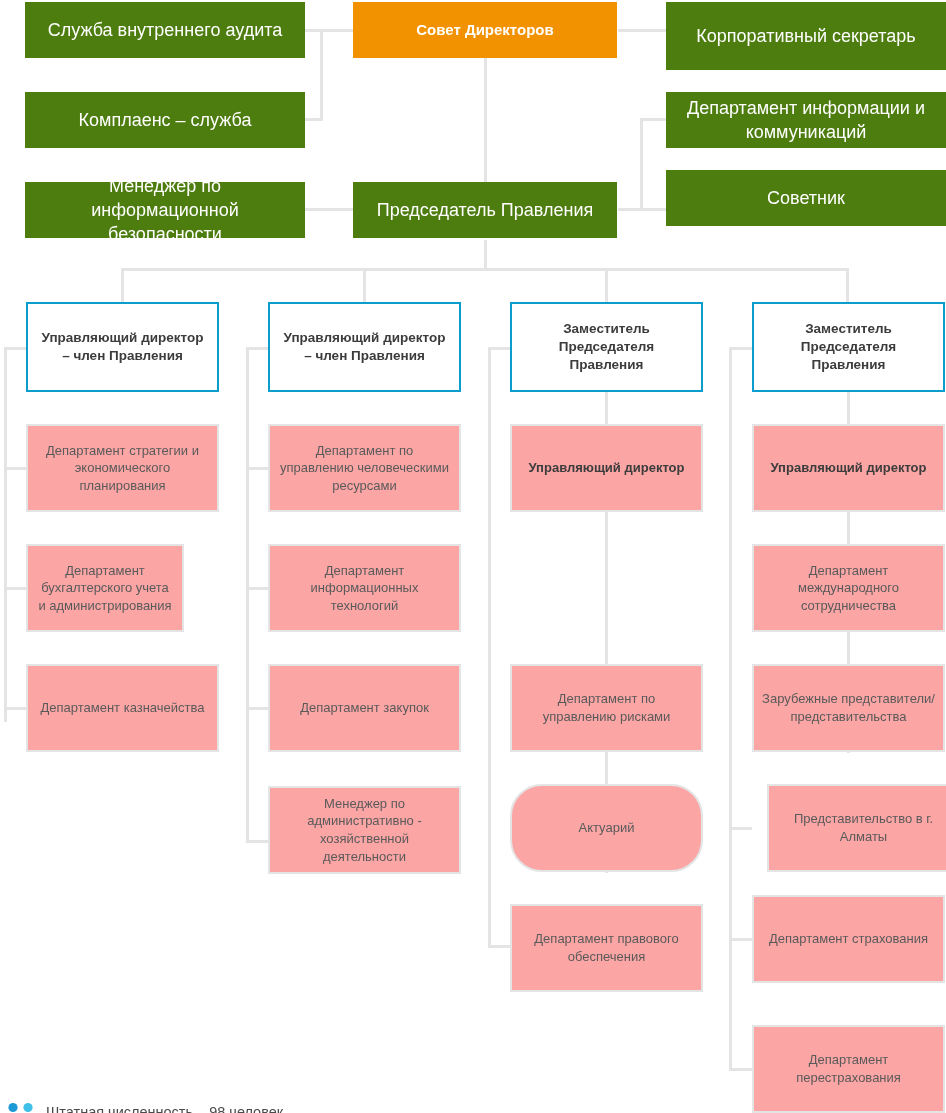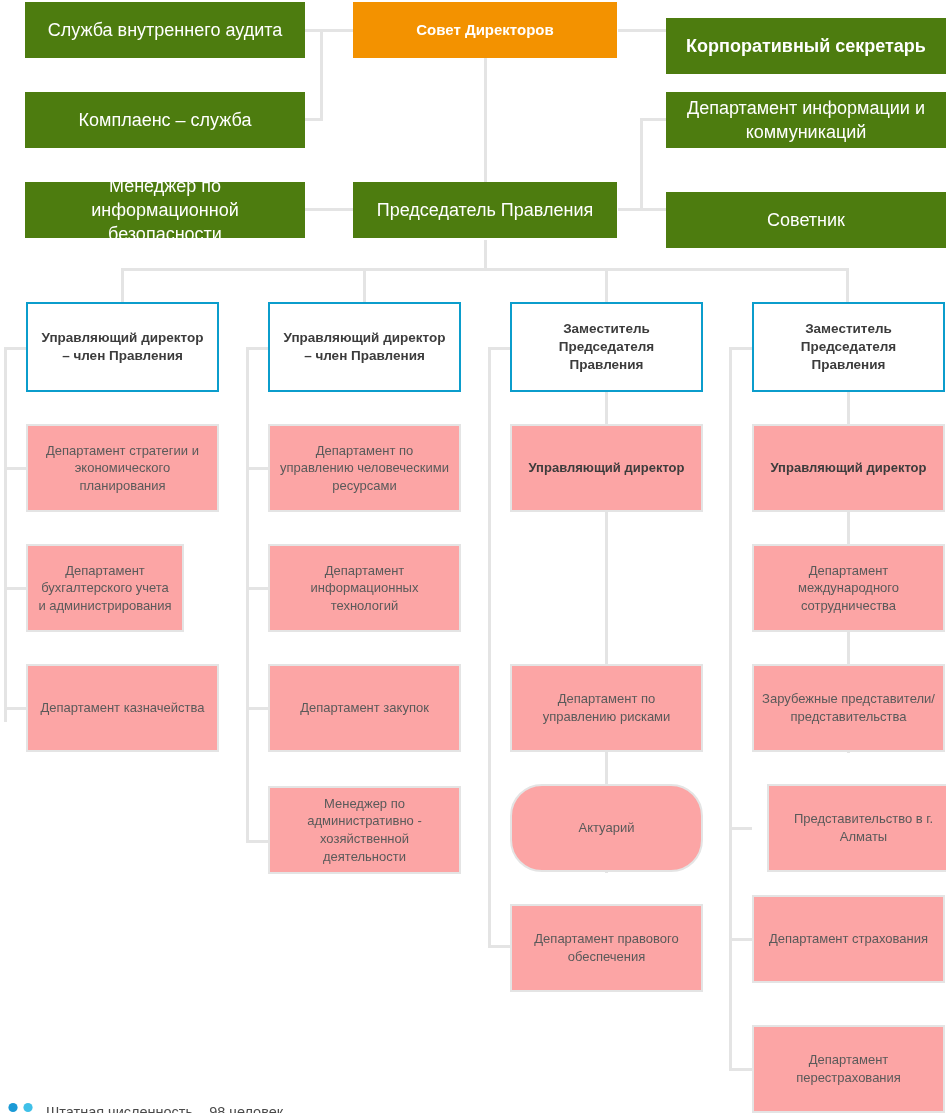--- a/index.html
+++ b/index.html
@@ -165,41 +165,41 @@
   <div class="line v" style="left:847px; top:633px; height:120px;"></div>
 
   <div class="node filled" style="left:25px; top:2px; width:280px; height:56px;">
     <span class="label">Служба внутреннего аудита</span>
   </div>
 
   <div class="node accent" style="left:353px; top:2px; width:264px; height:56px;">
     <span class="label">Совет Директоров</span>
   </div>
 
-  <div class="node filled" style="left:666px; top:18px; width:280px; height:56px;font-weight:bold;">
+  <div class="node filled" style="left:666px; top:2px; width:280px; height:68px;">
     <span class="label">Корпоративный секретарь</span>
   </div>
 
   <div class="node filled" style="left:25px; top:92px; width:280px; height:56px;">
     <span class="label">Комплаенс – служба</span>
   </div>
 
   <div class="node filled" style="left:666px; top:92px; width:280px; height:56px;">
     <span class="label">Департамент информации и коммуникаций</span>
   </div>
 
   <div class="node filled" style="left:25px; top:182px; width:280px; height:56px;">
     <span class="label">Менеджер по информационной безопасности</span>
   </div>
 
   <div class="node filled" style="left:353px; top:182px; width:264px; height:56px;">
     <span class="label">Председатель Правления</span>
   </div>
 
-  <div class="node filled" style="left:666px; top:192px; width:280px; height:56px;">
+  <div class="node filled" style="left:666px; top:170px; width:280px; height:56px;">
     <span class="label">Советник</span>
   </div>
 
   <div class="node outlined-blue" style="left:26px; top:302px; width:193px; height:90px;">
     <span class="label">Управляющий директор – член Правления</span>
   </div>
 
   <div class="node outlined-blue" style="left:268px; top:302px; width:193px; height:90px;">
     <span class="label">Управляющий директор – член Правления</span>
   </div>

